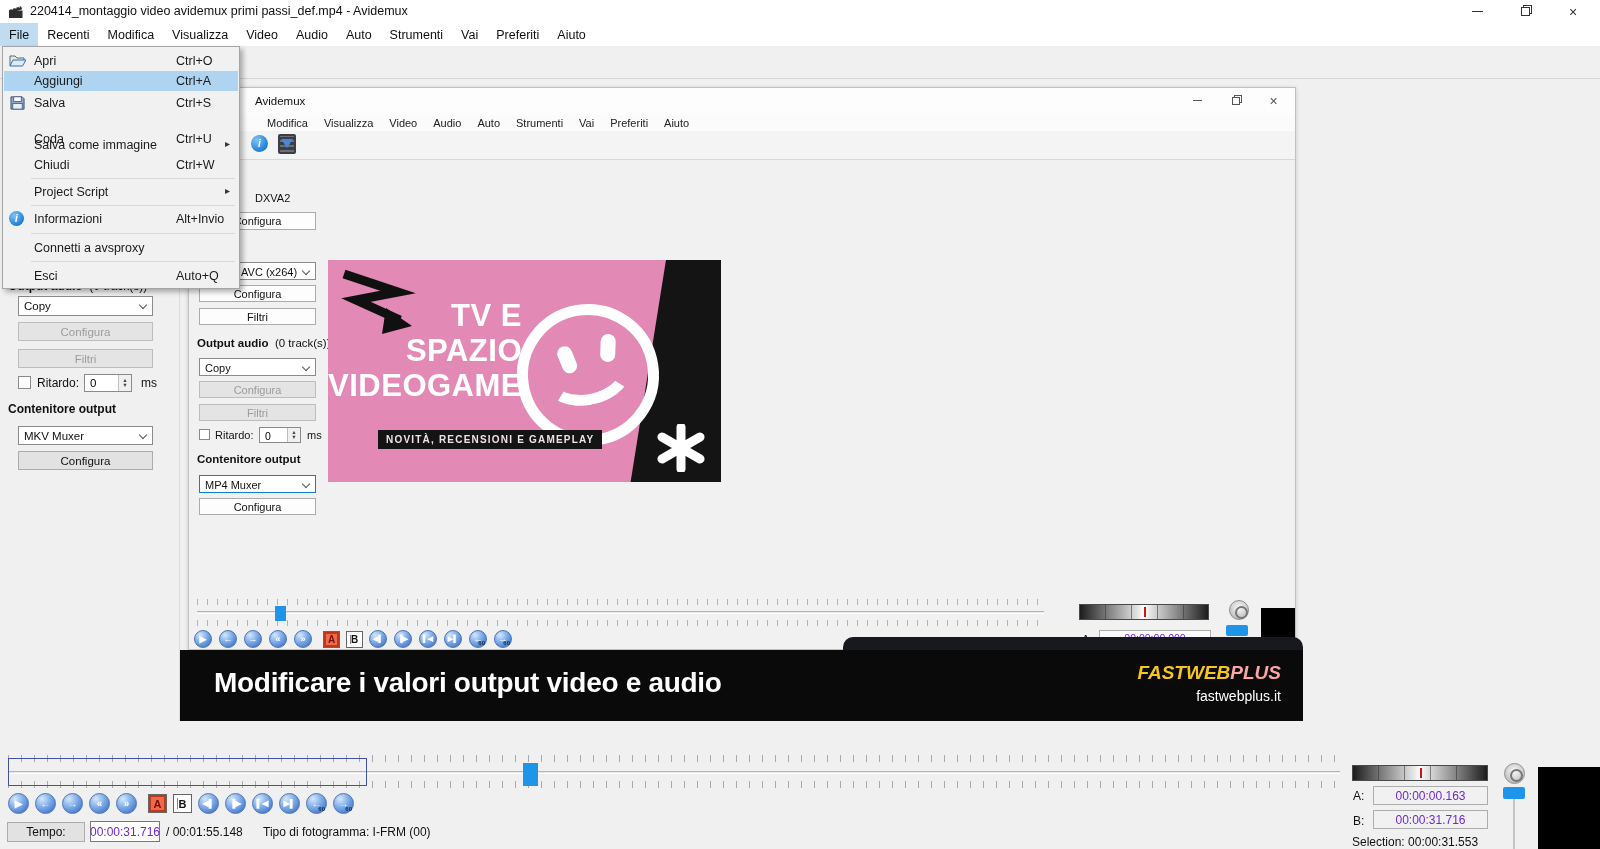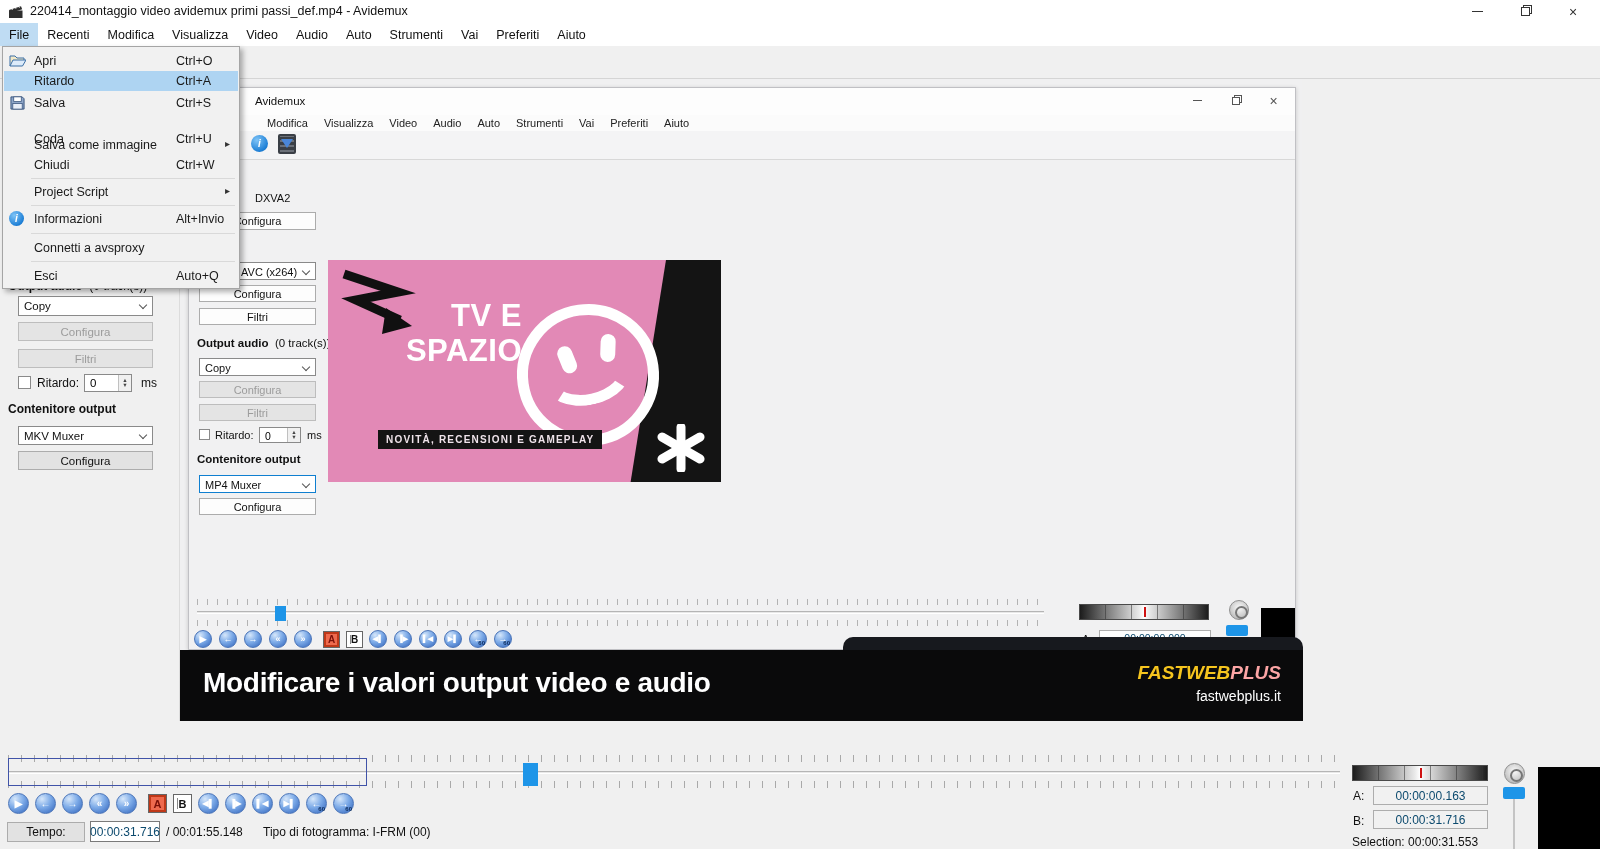--- a/index.html
+++ b/index.html
@@ -41,21 +41,21 @@
   .select .caret { position:absolute; right:6px; top:5px; width:6px; height:6px; border-right:1.4px solid #555; border-bottom:1.4px solid #555; transform:rotate(45deg); }
   .btn { background:#e2e2e2; border:1px solid #acacac; font-size:11.5px; color:#111; display:flex; align-items:center; justify-content:center; }
   .btn.dis { color:#9c9c9c; background:#e4e4e4; border-color:#bdbdbd; }
   .blabel { font-weight:bold; font-size:12px; color:#111; white-space:nowrap; }
   .nlabel { font-size:12px; color:#111; white-space:nowrap; }
   .cb { width:13px; height:13px; background:#fff; border:1px solid #8a8a8a; }
   .spin { background:#fff; border:1px solid #8a8a8a; }
   .spin .sval { position:absolute; left:5px; top:2px; font-size:11.5px; }
   .spin .arrows { position:absolute; right:0; top:0; bottom:0; width:13px; border-left:1px solid #c0c0c0; background:#f0f0f0;
                   display:flex; flex-direction:column; align-items:center; justify-content:center; font-size:5.5px; color:#444; line-height:5px; }
-  .timefield { background:#f1f1f1; border:1px solid #adadad; font-size:12px; color:#0c4a6e; display:flex; align-items:center; justify-content:center; }
+  .timefield { background:#f1f1f1; border:1px solid #adadad; font-size:12px; color:#6d28d9; display:flex; align-items:center; justify-content:center; }
 
   .ticks { background-image:repeating-linear-gradient(90deg, #a9a9a9 0 1px, transparent 1px 13px); }
   .ticks.fine { background-image:repeating-linear-gradient(90deg, #b3b3b3 0 1px, transparent 1px 10px); }
   .groove { background:#e8e8e8; border-top:1px solid #b5b5b5; border-bottom:1px solid #ffffff; }
   .thumb { background:#1e95e8; }
 
   .tbtn { position:absolute; width:21px; height:21px; border-radius:50%;
           background:radial-gradient(circle at 32% 26%, #d6e7fa 0%, #7dabe8 45%, #2f62ba 100%);
           border:1px solid #4a74b8; color:#fff; display:flex; align-items:center; justify-content:center;
           font-size:10px; font-weight:bold; }
@@ -107,21 +107,21 @@
            padding:4px 8px; font-weight:bold; white-space:nowrap; }
   .smiley { position:absolute; left:189px; top:44px; width:142px; height:142px; border:11px solid #fff; border-radius:50%; transform:rotate(-8deg); }
   .smiley .eye { position:absolute; width:15px; height:28px; background:#fff; border-radius:8px; }
   .smiley .eye.l { left:34px; top:28px; transform:rotate(-14deg); }
   .smiley .eye.r { left:76px; top:22px; transform:rotate(10deg); }
   .smiley .mouth { position:absolute; left:14px; top:26px; width:90px; height:64px; border:11px solid transparent;
                    border-bottom-color:#fff; border-radius:50%; transform:rotate(-4deg); }
 
   
   .caption { left:0; top:571px; width:1123px; height:71px; background:#0a0a0b; }
-  .cap-text { left:23px; top:17px; font-size:28px; font-weight:bold; color:#fff; letter-spacing:-0.3px; }
+  .cap-text { left:34px; top:17px; font-size:28px; font-weight:bold; color:#fff; letter-spacing:-0.3px; }
   .brand { right:22px; top:12px; font-size:19px; font-weight:bold; font-style:italic; white-space:nowrap; }
   .brand .b1 { color:#f6c51e; }
   .brand .b2 { color:#fca5a5; }
   .brand-sub { right:22px; top:38px; font-size:14px; color:#fff; }
 
   .popupbar { left:663px; top:558px; width:460px; height:13px; background:#17191e; border-radius:10px 10px 0 0; }
 
   .blackbox { background:#000; }
 </style>
 </head>
@@ -274,20 +274,21 @@
 
     <div class="abs frame">
       <div class="blackband"></div>
       <svg class="abs" style="left:8px;top:6px" width="130" height="80" viewBox="0 0 130 80">
         <path d="M8 8 L62 26 L20 34 L64 54" stroke="#101010" stroke-width="9" fill="none"></path>
         <path d="M50 42 L76 60 L46 68 Z" fill="#101010"></path>
       </svg>
       <div class="vtxt">
         <div>TV E</div>
         <div>SPAZIO</div>
+        <div>VIDEOGAME</div>
       </div>
       <div class="smiley">
         <span class="eye l"></span>
           <span class="eye r"></span>
           <span class="mouth"></span>
       </div>
       <div class="badge">NOVITÀ, RECENSIONI E GAMEPLAY</div>
       <svg class="abs" style="right:16px;bottom:10px" width="48" height="48" viewBox="0 0 48 48">
         <g stroke="#fff" stroke-width="9" stroke-linecap="round">
           <line x1="24" y1="3" x2="24" y2="45"></line>
@@ -455,21 +456,21 @@
 <div class="abs filemenu">
   <div class="fm-row" style="top:4px">
     <svg class="fm-icon" viewBox="0 0 17 15">
       <path d="M1,13 L1,3 L6,3 L8,5 L15,5 L15,7" fill="#f2e9c8" stroke="#3a6ea5" stroke-width="1"></path>
       <path d="M1,13 L4,7 L17,7 L13.5,13 Z" fill="#dcebfa" stroke="#3a6ea5" stroke-width="1"></path>
     </svg>
     <span class="fm-label">Apri</span>
     <span class="fm-short">Ctrl+O</span>
   </div>
   <div class="fm-row hl" style="top:24px">
-    <span class="fm-label">Ritardo</span>
+    <span class="fm-label">Aggiungi</span>
     <span class="fm-short">Ctrl+A</span>
   </div>
   <div class="fm-row" style="top:46px">
     <svg class="fm-icon" viewBox="0 0 16 16">
       <path d="M1,2 H13 L15,4 V15 H1 Z" fill="#8ea6c8" stroke="#34507a" stroke-width="1"></path>
       <rect x="4" y="2" width="8" height="5" fill="#fff" stroke="#34507a" stroke-width="0.8"></rect>
       <rect x="3" y="9" width="10" height="6" fill="#e8eef8" stroke="#34507a" stroke-width="0.8"></rect>
     </svg>
     <span class="fm-label">Salva</span>
     <span class="fm-short">Ctrl+S</span>

